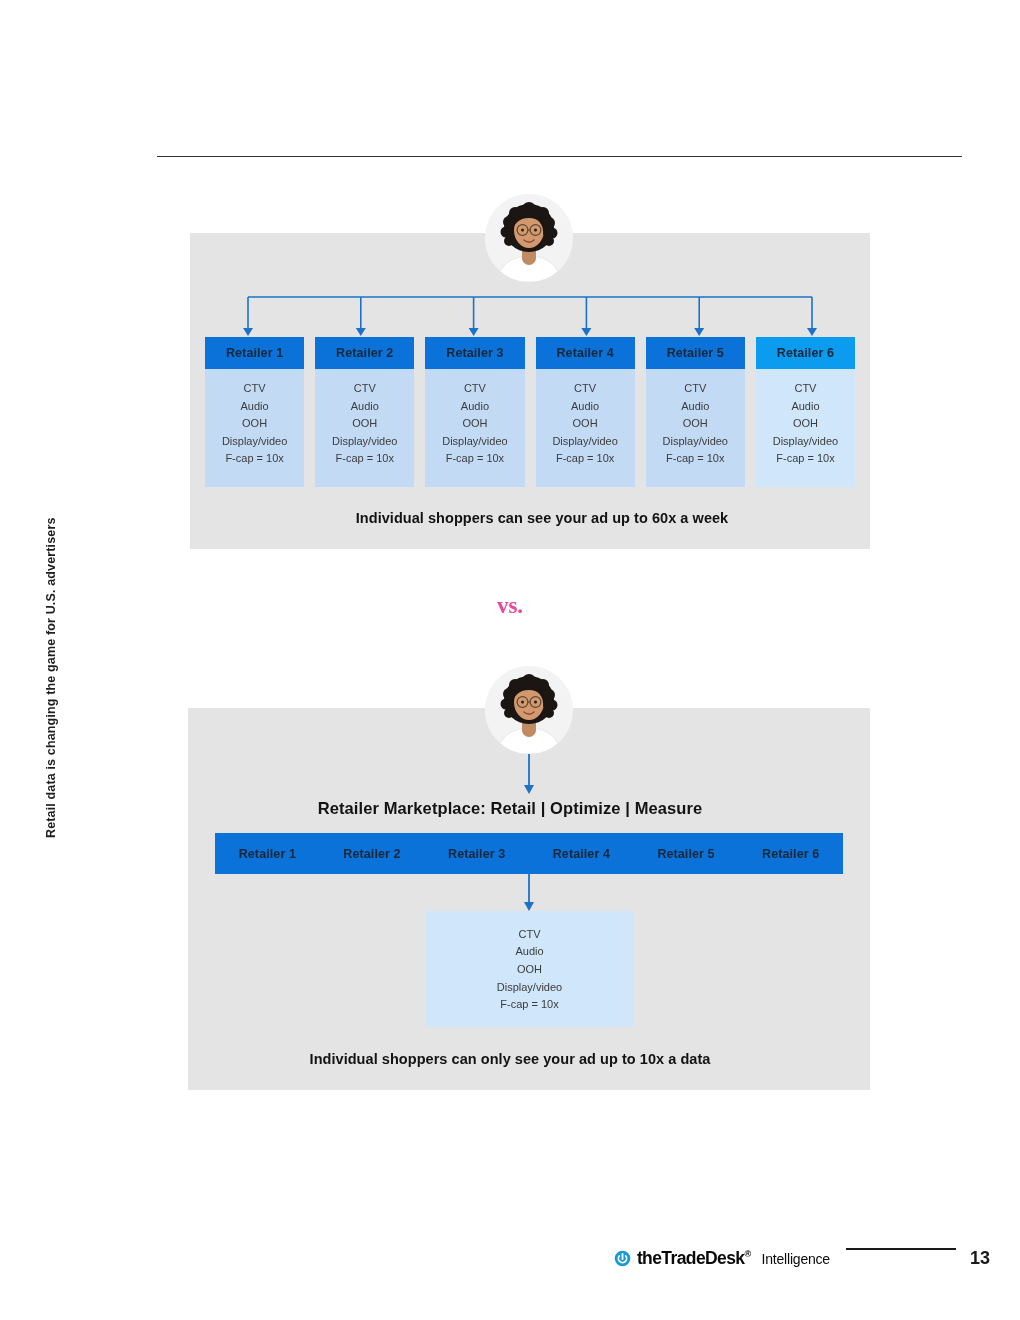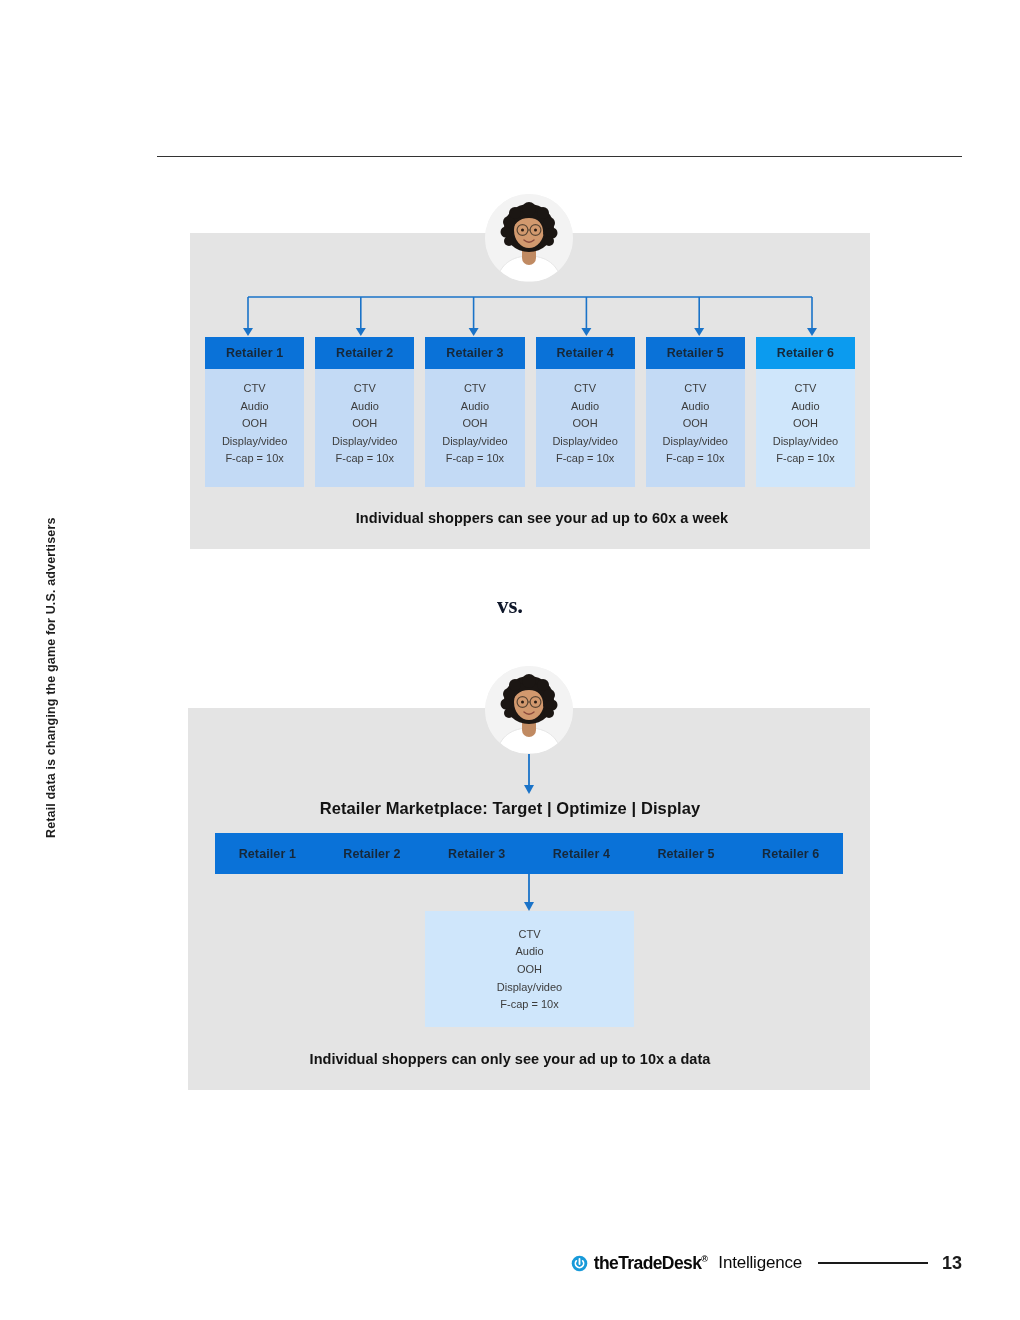--- a/index.html
+++ b/index.html
@@ -168,21 +168,21 @@
   
   .vs-text {
     position: absolute;
     left: 0;
     top: 593px;
     width: 1020px;
     text-align: center;
     font-family: "Liberation Serif", serif;
     font-size: 23px;
     font-weight: 700;
-    color: #0f172a;
+    color: #ec4899;
   }
 
   
   .mkt-title {
     position: absolute;
     left: 0;
     top: 799px;
     width: 1020px;
     text-align: center;
     font-size: 16.5px;
@@ -235,23 +235,23 @@
   }
 
   
   .footer {
     position: absolute;
     left: 0;
     top: 1248px;
     width: 1020px;
     height: 30px;
     display: flex;
-    align-items: center;
+    align-items: flex-start;
     justify-content: flex-end;
-    padding-right: 58px;
+    padding-right: 30px;
     box-sizing: border-box;
   }
   .footer-logo {
     display: flex;
     align-items: center;
     gap: 6px;
   }
   .footer-mark {
     width: 17px;
     height: 17px;
@@ -263,21 +263,21 @@
     color: #0a0a0a;
     letter-spacing: -0.6px;
     white-space: nowrap;
   }
   .footer-sup {
     font-size: 9px;
     vertical-align: super;
     font-weight: 700;
   }
   .footer-sub {
-    font-size: 17px;
+    font-size: 14px;
     font-weight: 400;
     color: #0a0a0a;
     letter-spacing: -0.2px;
     margin-left: 5px;
     white-space: nowrap;
   }
   .footer-line {
     width: 110px;
     height: 1.5px;
     background: #1a1a1a;
@@ -471,21 +471,21 @@
       <path d="M39 46 q5 4.5 10 0" fill="none" stroke="#8c4a3c" stroke-width="1.4" stroke-linecap="round"></path>
     </g>
   </svg>
 </div>
 
 <svg class="connector" id="connector-mid" viewBox="0 0 682 50">
   <line x1="341" y1="0" x2="341" y2="34" stroke="#1a73c8" stroke-width="1.8"></line>
   <polygon points="336,33 346,33 341,42" fill="#1a73c8"></polygon>
 </svg>
 
-<div class="mkt-title">Retailer Marketplace: Target | Optimize | Display</div>
+<div class="mkt-title">Retailer Marketplace: Retail | Optimize | Measure</div>
 
 <div class="mkt-bar">
   <div class="mkt-bar-item">Retailer 1</div>
   <div class="mkt-bar-item">Retailer 2</div>
   <div class="mkt-bar-item">Retailer 3</div>
   <div class="mkt-bar-item">Retailer 4</div>
   <div class="mkt-bar-item">Retailer 5</div>
   <div class="mkt-bar-item">Retailer 6</div>
 </div>
 

